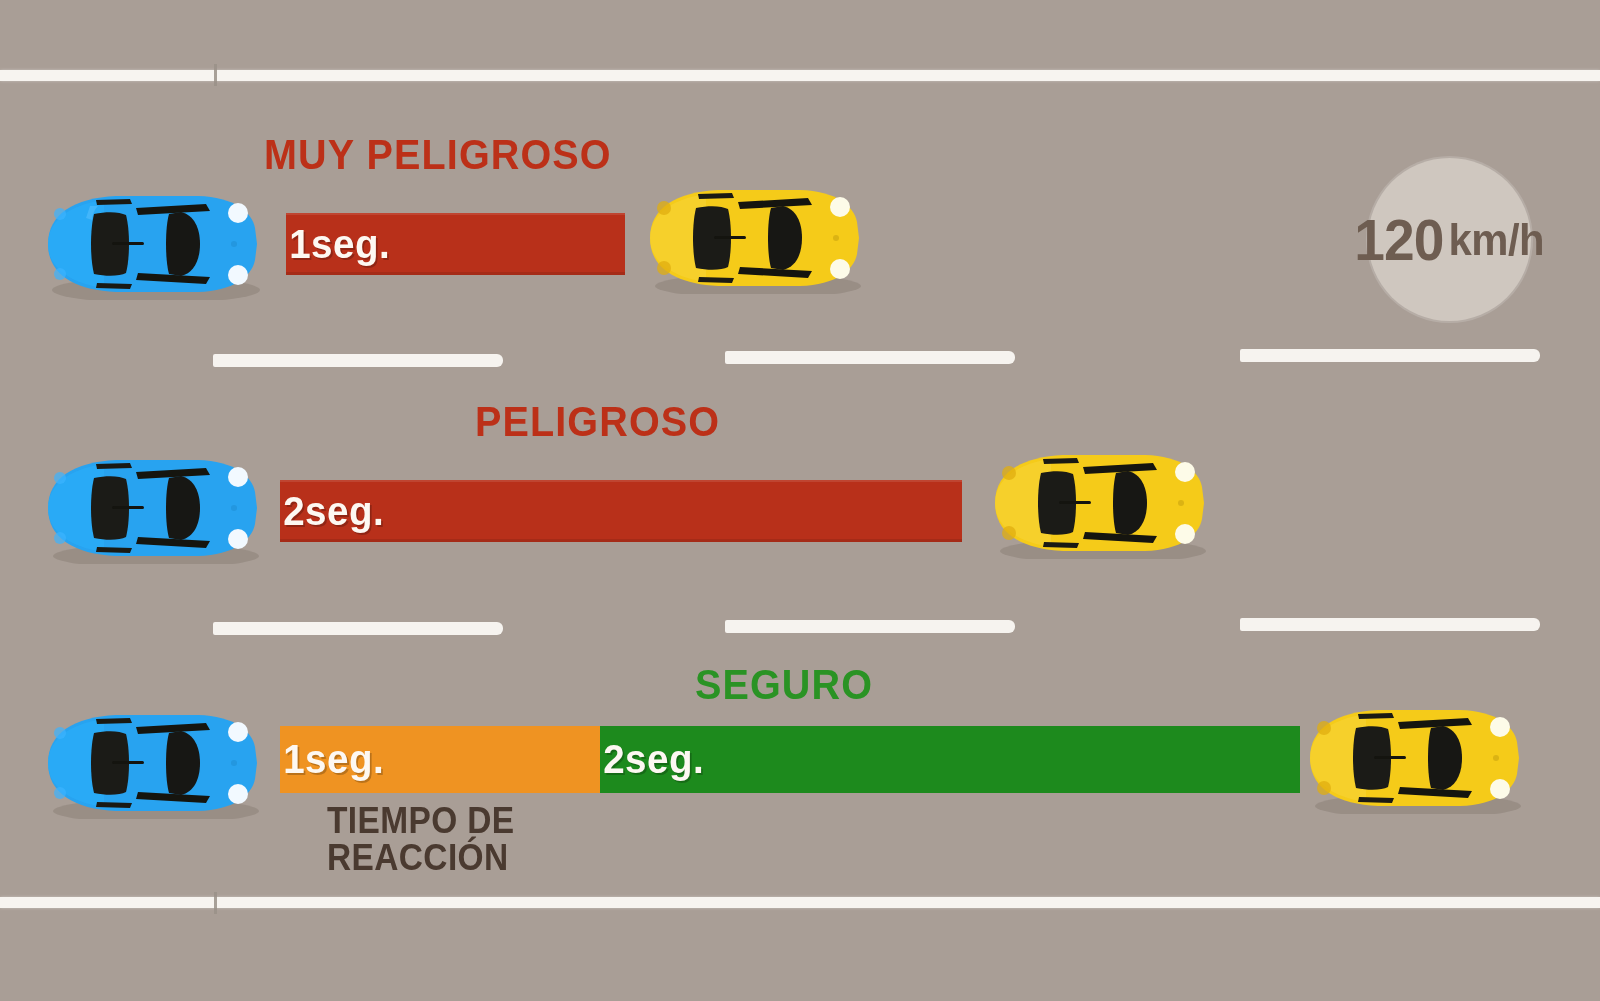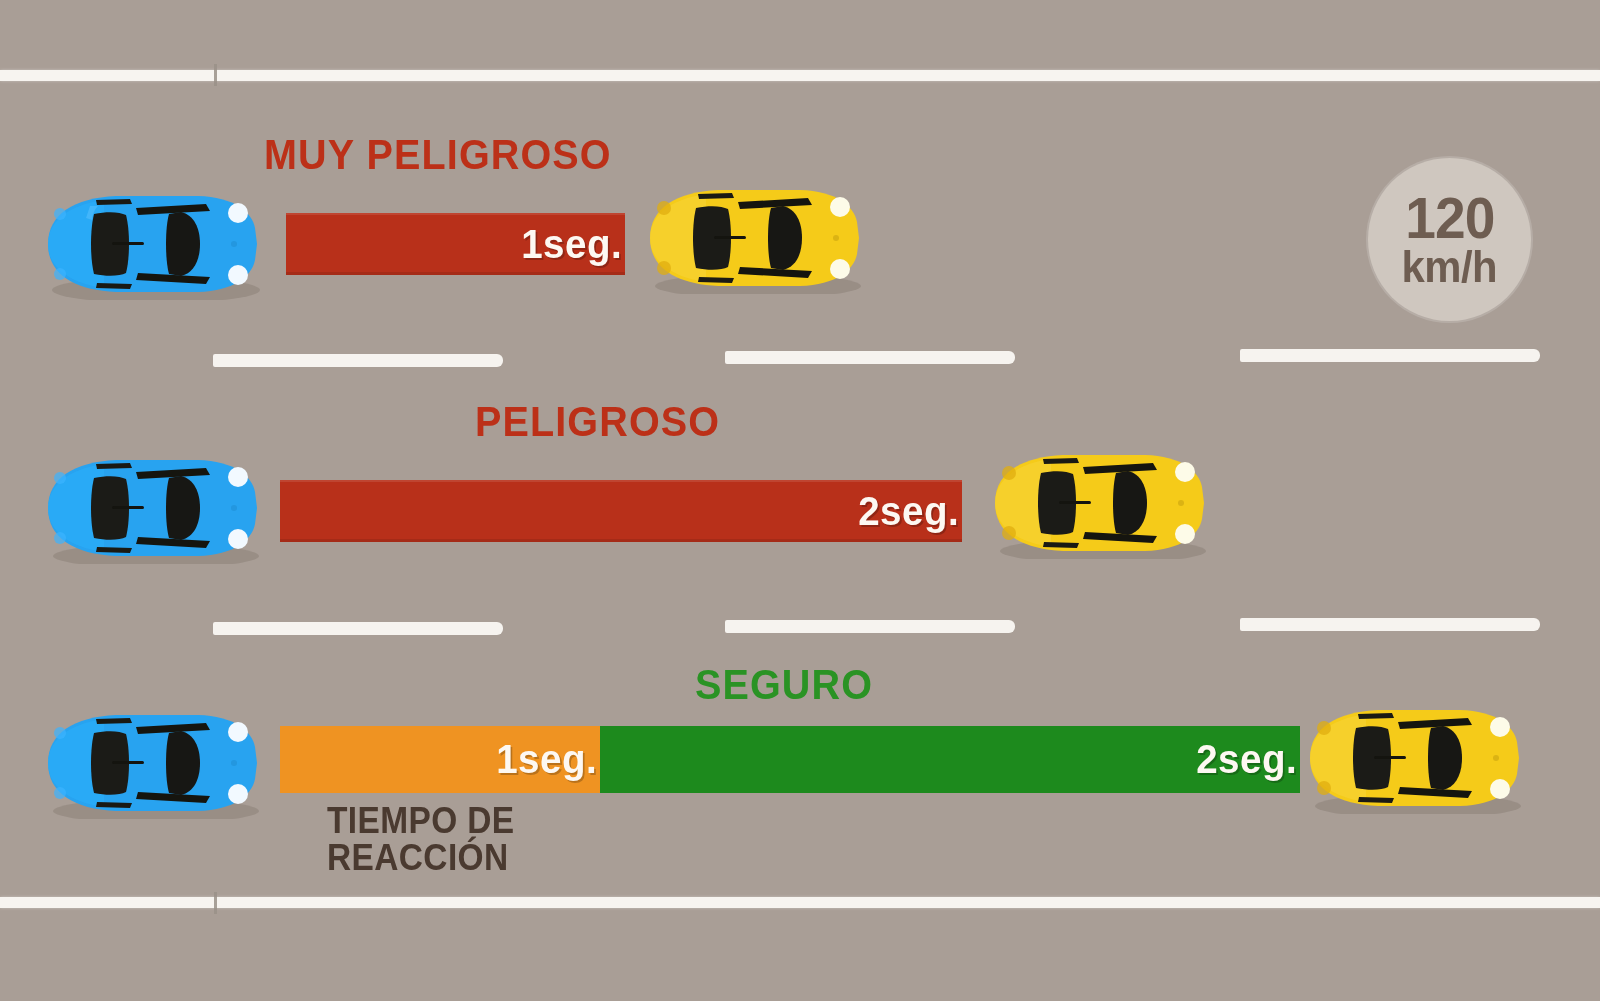--- a/index.html
+++ b/index.html
@@ -69,21 +69,21 @@
     transform-origin: left center;
   }
   .row-label.danger  { color: #bc3018; }
   .row-label.safe    { color: #2a9324; }
 
   
   .bar {
     position: absolute;
     display: flex;
     align-items: center;
-    justify-content: flex-end;
+    justify-content: flex-start;
     box-sizing: border-box;
   }
   .bar .bar-text {
     color: #fdf8f2;
     font-weight: bold;
     font-size: 41px;
     letter-spacing: 0.5px;
     text-shadow: 2px 2px 0 rgba(0,0,0,0.22);
     transform: scaleX(0.94);
     white-space: nowrap;
@@ -108,21 +108,20 @@
   
   .speed-badge {
     position: absolute;
     left: 1368px;
     top: 158px;
     width: 163px;
     height: 163px;
     border-radius: 50%;
     background: #cfc7bf;
     display: flex;
-    flex-direction: column;
     align-items: center;
     justify-content: center;
     box-shadow: 0 0 0 2px rgba(255,255,255,0.16);
   }
   .speed-badge .val {
     color: #6e5d51;
     font-weight: bold;
     font-size: 58px;
     line-height: 0.92;
     letter-spacing: -1px;

